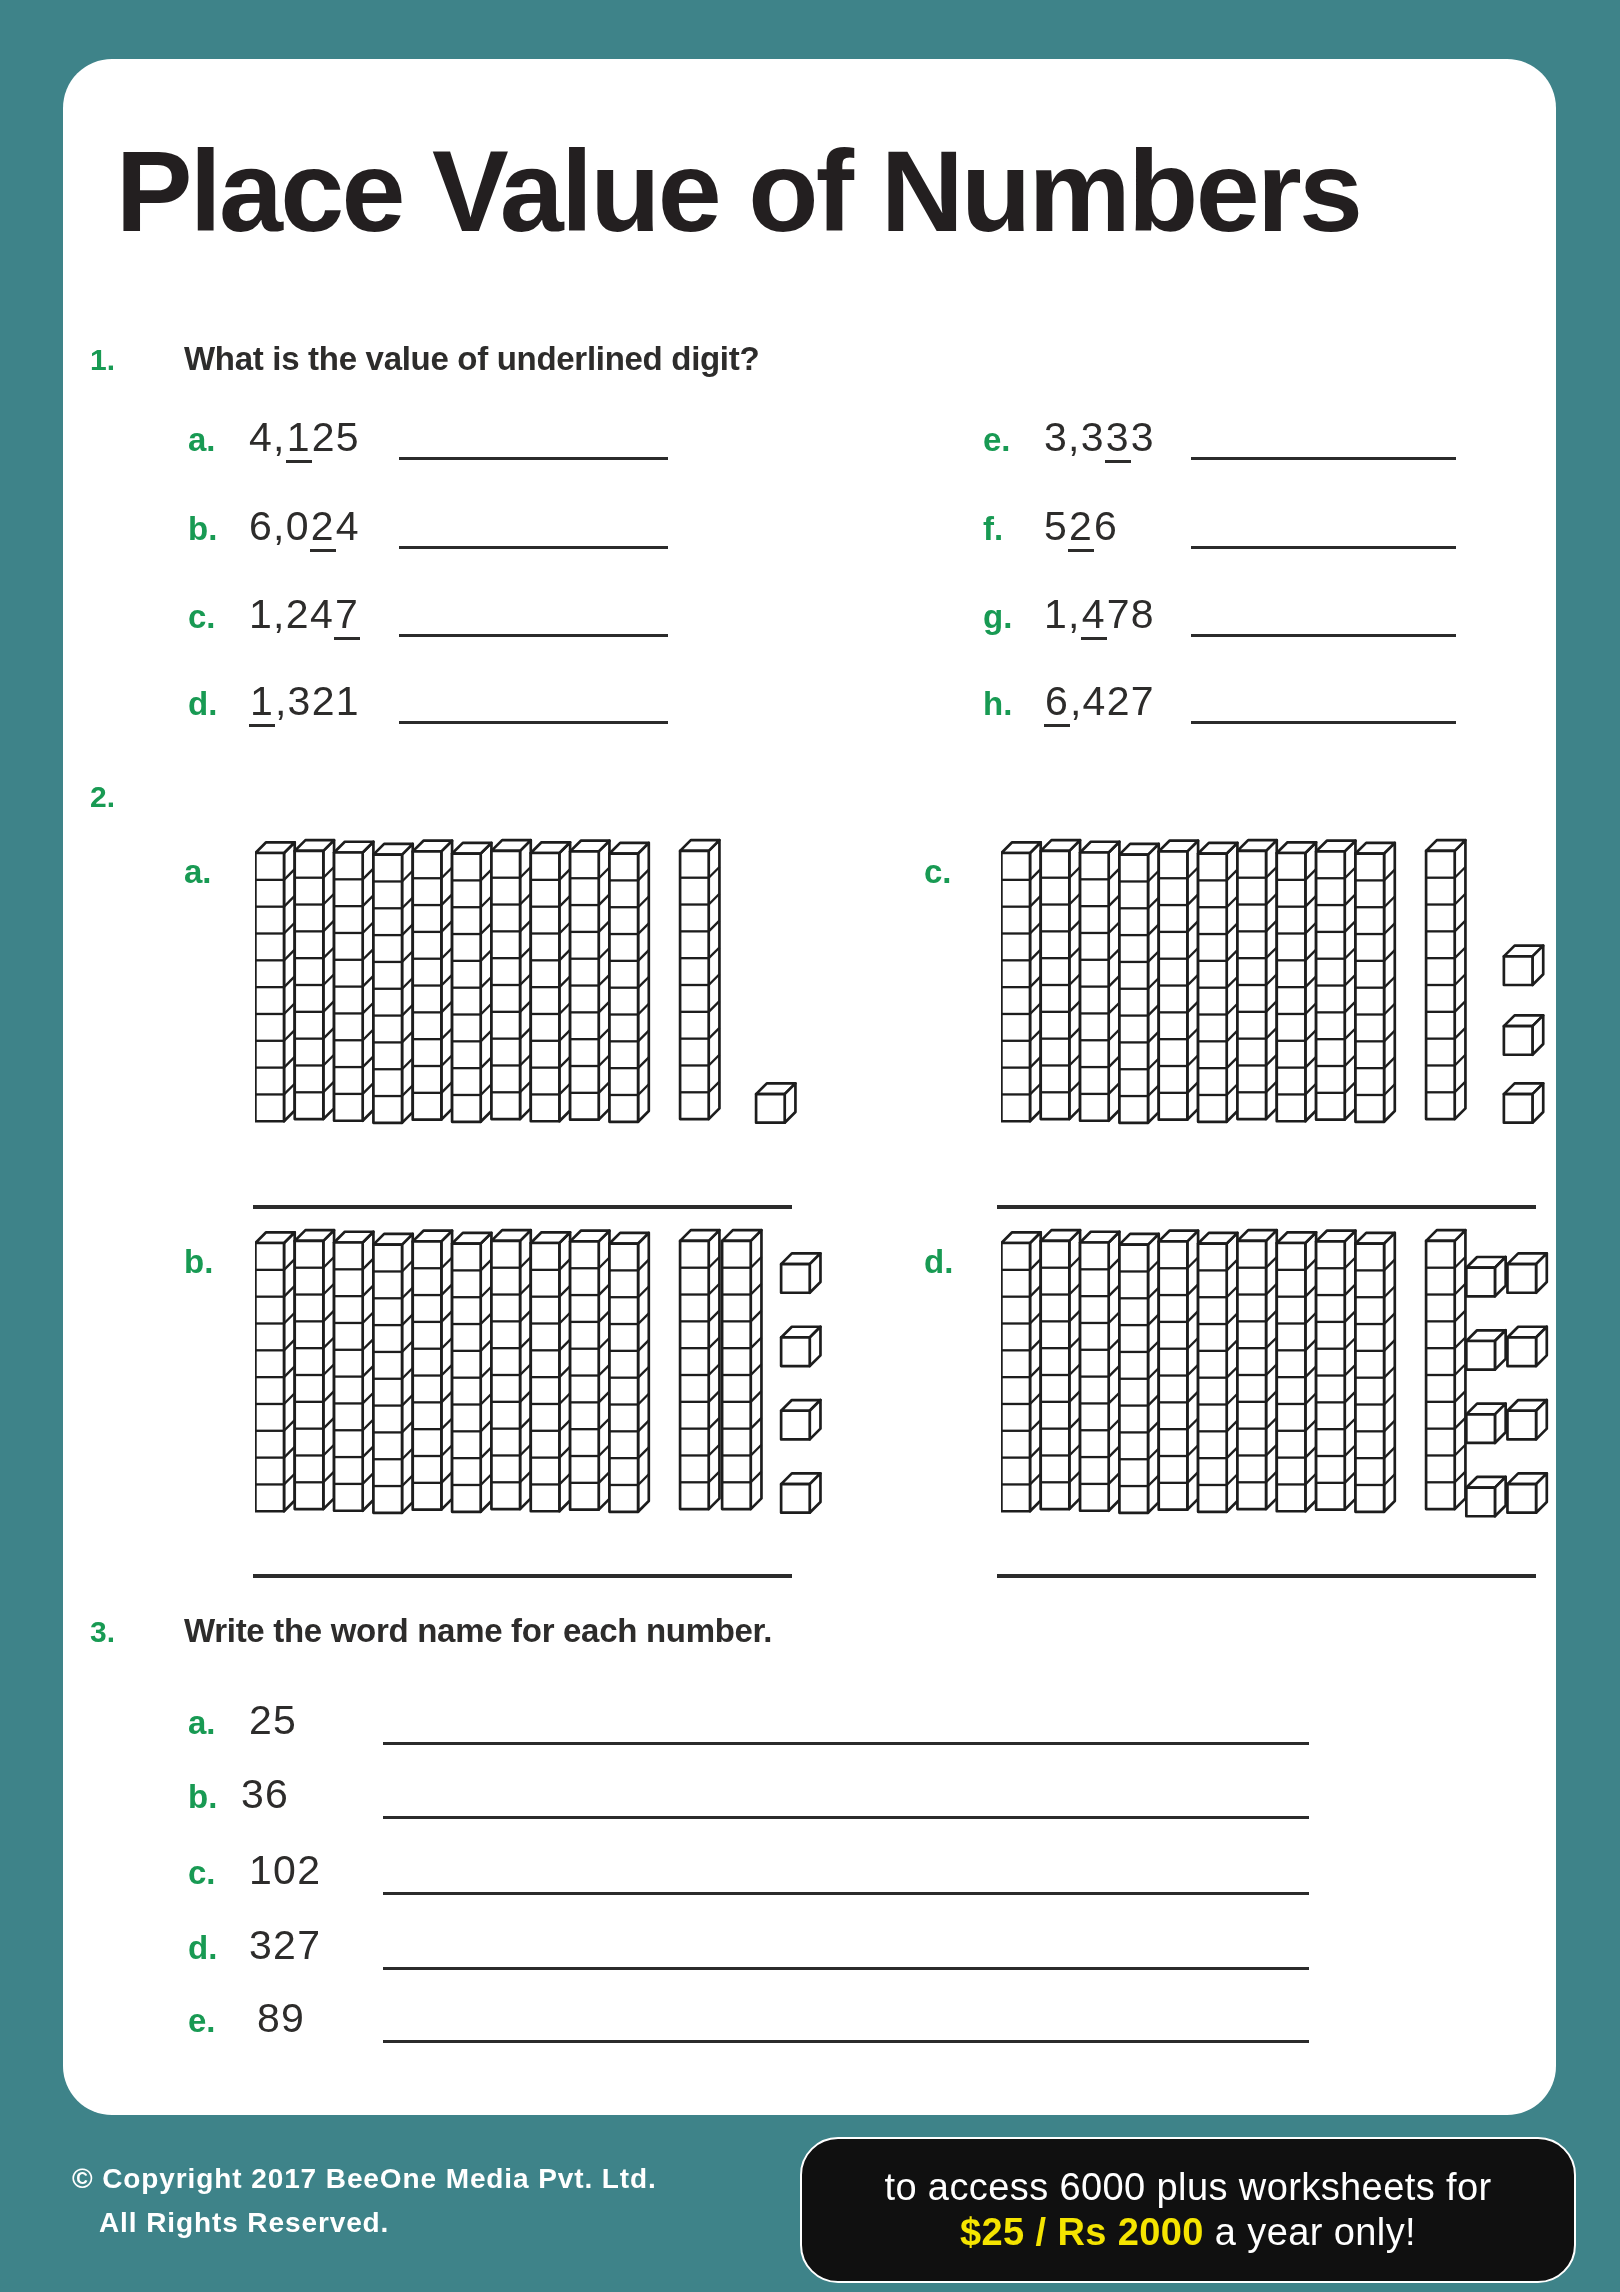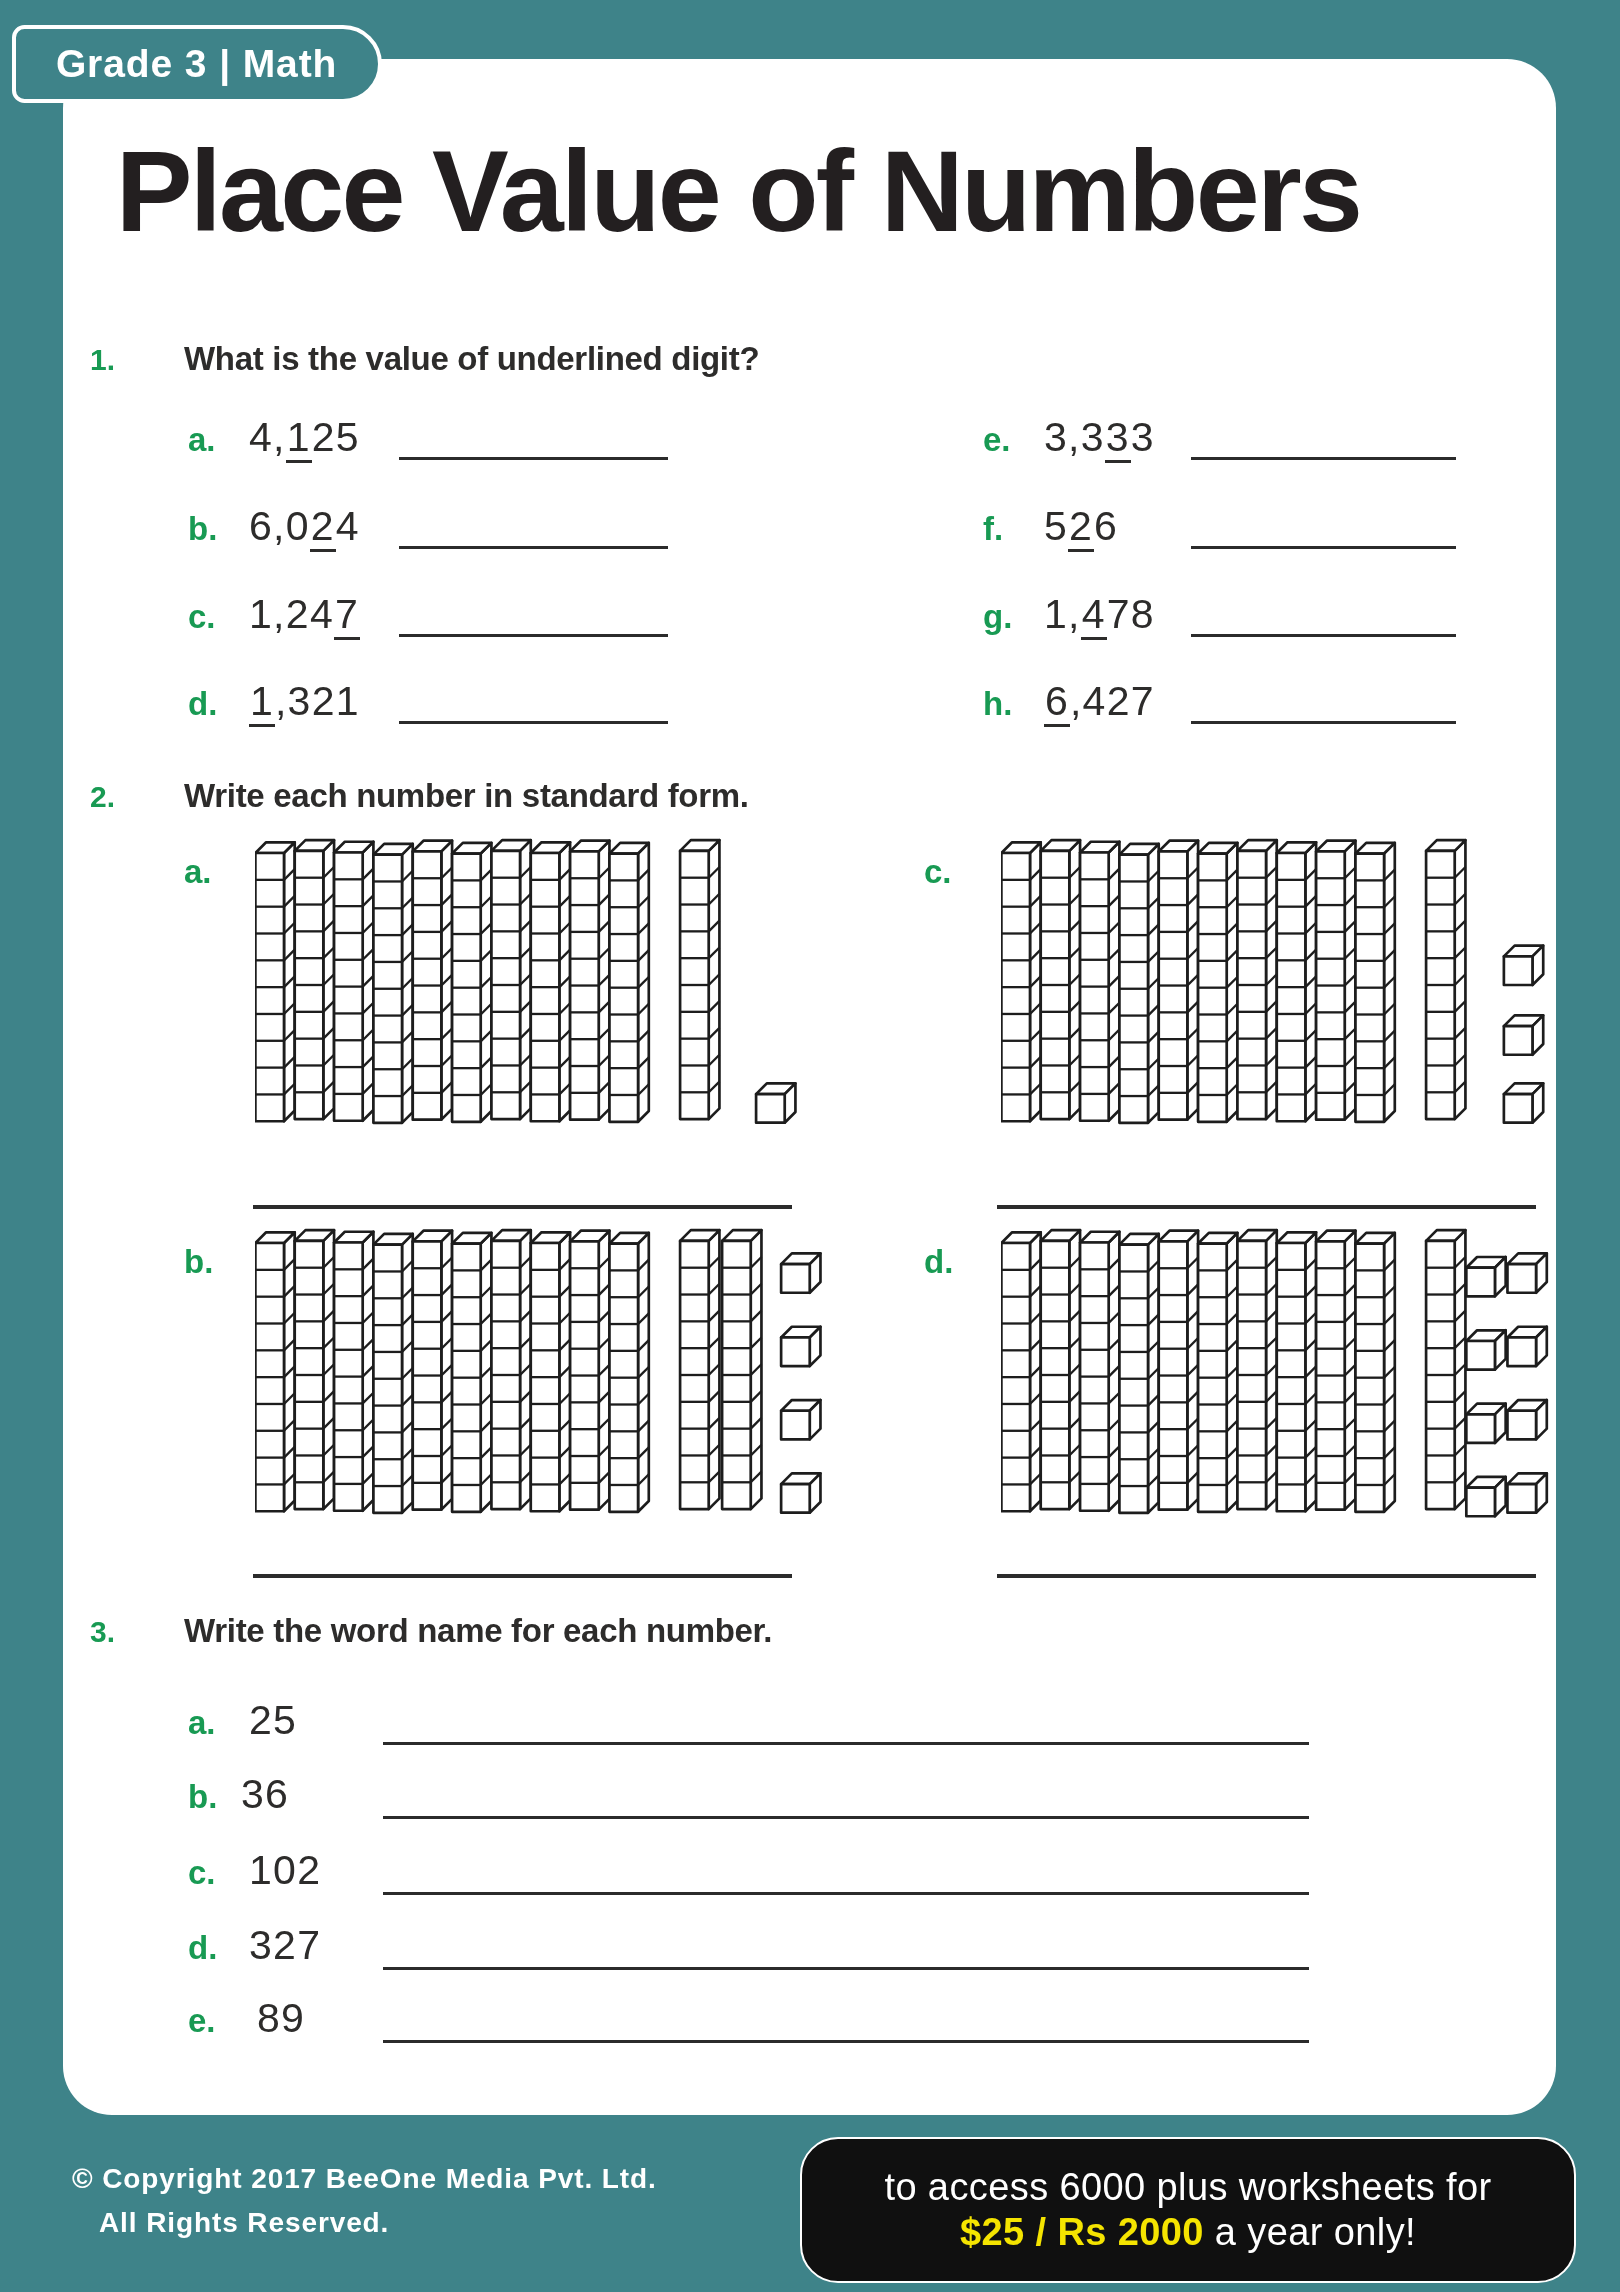--- a/index.html
+++ b/index.html
@@ -40,33 +40,29 @@
     color:#ffffff;font-size:38px;line-height:45px;letter-spacing:0.4px;}
   .subscribe-box .bold{font-weight:bold;}
   .subscribe-box .price{font-weight:bold;color:var(--yellow);}
 </style>
 </head>
 <body>
 
 <div id="canvas">
   <div class="page"></div>
 
-  <div class="badge">
-    <span>Grade 3 | Math</span>
-  </div>
 
   <div class="title">Place Value of Numbers</div>
 
   <div class="sec" style="top:340px">
     <span class="sec-num">1.</span>
     <span class="sec-text">What is the value of underlined digit?</span>
   </div>
   <div class="sec" style="top:777px">
     <span class="sec-num">2.</span>
-    <span class="sec-text">Write each number in standard form.</span>
   </div>
   <div class="sec" style="top:1612px">
     <span class="sec-num">3.</span>
     <span class="sec-text">Write the word name for each number.</span>
   </div>
 
   <div id="q1-items">
       <div class="qrow" style="top: 414px;">
         <span class="item-label" style="left: 188px;">a.</span>
         <span class="item-value" style="left: 249px;"><span>4,</span><span class="u">1</span><span>25</span></span>

